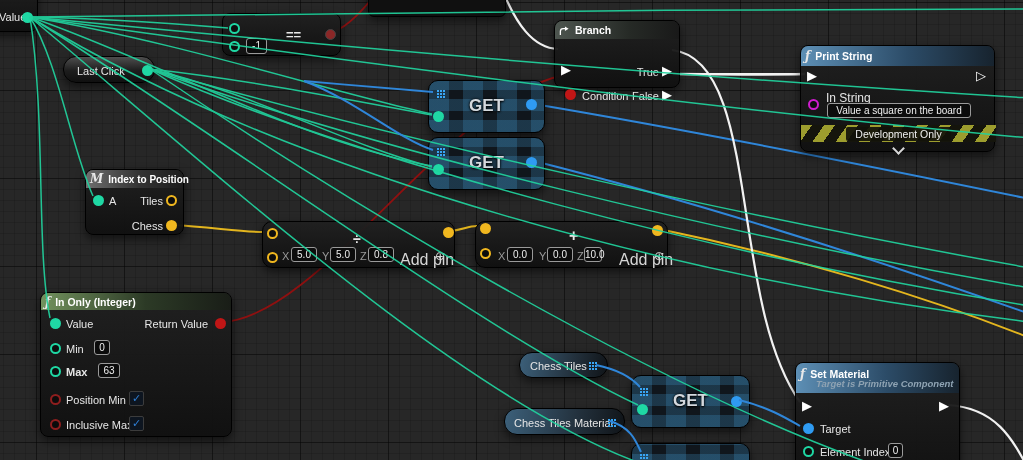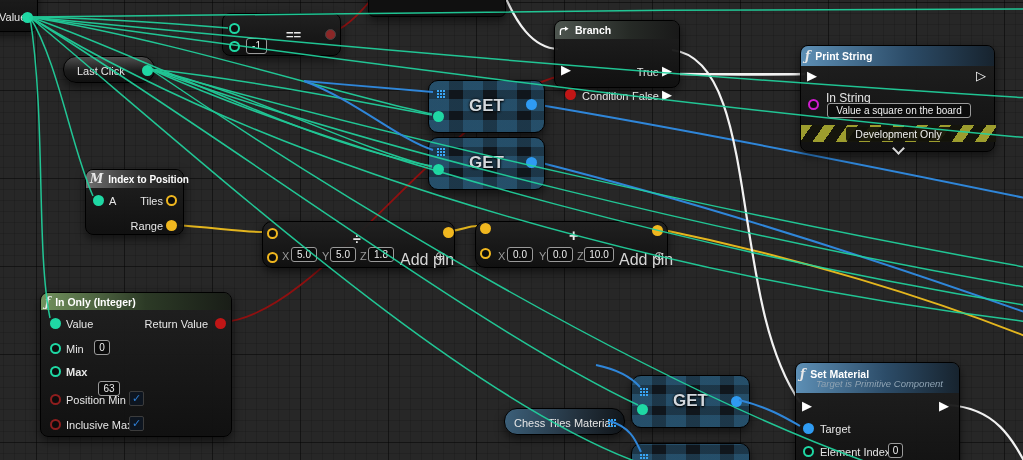--- a/index.html
+++ b/index.html
@@ -22,21 +22,21 @@
   #wires-above{z-index:3}
   .capsule{border-radius:13px;background:linear-gradient(180deg,#4e4e4e,#1d1d1d 55%,#101010);}
   .capsule.bluish{background:linear-gradient(100deg,#3c607a,#23313d 60%,#101418);}
   .hdr{position:absolute;left:0;top:0;right:0;height:18px;border-radius:7px 7px 0 0;display:flex;align-items:center;gap:5px;
     padding:0 4px;font-size:10.5px;font-weight:bold;color:#fff;white-space:nowrap;}
   .hdr-blue{background:linear-gradient(90deg,#5d8fb5,#2c4c68 55%,#17232e);}
   .hdr-green{background:linear-gradient(90deg,#72925e,#2c3a26 55%,#191d17);}
   .hdr-gray{background:linear-gradient(90deg,#6e6e6e,#333 55%,#1d1d1d);}
   .hdr-branch{background:linear-gradient(90deg,#4d554f,#262a26 60%,#191919);}
   .plabel{position:absolute;font-size:11px;color:#e6e6e6;white-space:nowrap;line-height:12px;}
-  .sub{font-style:italic;color:#8fa3b3;font-weight:normal;}
+  .sub{font-style:italic;color:#8fa3b3;font-weight:bold;}
   .cpin{position:absolute;width:11px;height:11px;border-radius:50%;box-sizing:border-box;}
   .cpin.ring{border:2.5px solid;background:rgba(8,8,8,.65);}
   .epin{position:absolute;font-family:"DejaVu Sans",sans-serif;font-size:13px;line-height:13px;color:#fff;}
   .field{position:absolute;background:#0c0c0c;border:1px solid #9a9a9a;border-radius:3px;color:#eee;
     font-size:10px;line-height:13px;text-align:center;box-sizing:border-box;}
   .gicon{position:absolute;width:2px;height:2px;}
   .getbox{background-color:#10161c;background-image:
     repeating-linear-gradient(90deg, rgba(64,148,200,.26) 0 20px, rgba(64,148,200,0) 20px 34px),
     repeating-linear-gradient(0deg, rgba(64,148,200,.26) 0 12px, rgba(64,148,200,0) 12px 21px);
     border-radius:10px;}
@@ -142,77 +142,81 @@
 
   <div class="node" style="left:85px;top:169px;width:99px;height:66px;">
     <div class="hdr hdr-gray">
       <span class="ficon">M</span>
       <span style="font-size:10px;">Index to Position</span>
     </div>
     <span class="cpin" style="left:7px;top:25px;background:#1fd8a4;"></span>
     <span class="plabel" style="left:23px;top:25px;">A</span>
     <span class="plabel" style="right:20px;top:25px;">Tiles</span>
     <span class="cpin ring" style="left:80px;top:25px;border-color:#f0b71f;"></span>
-    <span class="plabel" style="right:20px;top:50px;">Range</span>
+    <span class="plabel" style="right:20px;top:50px;">Chess</span>
     <span class="cpin" style="left:80px;top:50px;background:#f0b71f;"></span>
   </div>
 
   <div class="node" style="left:262px;top:221px;width:193px;height:47px;border-radius:10px;">
     <span class="cpin ring" style="left:4px;top:6px;border-color:#f0b71f;"></span>
     <span class="cpin ring" style="left:4px;top:30px;border-color:#f0b71f;"></span>
     <span class="cpin" style="left:180px;top:5px;background:#f0b71f;"></span>
     <span class="plabel" style="left:19px;top:28px;color:#9a9a9a;">X</span>
     <span class="field" style="left:28px;top:25px;width:26px;height:15px;">5.0</span>
     <span class="plabel" style="left:59px;top:28px;color:#9a9a9a;">Y</span>
     <span class="field" style="left:67px;top:25px;width:26px;height:15px;">5.0</span>
     <span class="opglyph" style="left:90px;top:9px;font-size:14px;">÷</span>
     <span class="plabel" style="left:97px;top:28px;color:#9a9a9a;">Z</span>
-    <span class="field" style="left:105px;top:25px;width:26px;height:15px;">1.8</span>
+    <span class="field" style="left:105px;top:25px;width:26px;height:15px;">0.8</span>
     <span class="addpin" style="left:137px;top:29px;">Add pin</span>
     <span class="addpin" style="left:172px;top:27px;font-size:12px;font-family:'DejaVu Sans',sans-serif;">⊕</span>
   </div>
 
   <div class="node" style="left:475px;top:221px;width:193px;height:47px;border-radius:10px;">
     <span class="cpin" style="left:4px;top:1px;background:#f0b71f;"></span>
     <span class="cpin ring" style="left:4px;top:26px;border-color:#f0b71f;"></span>
     <span class="cpin" style="left:176px;top:3px;background:#f0b71f;"></span>
     <span class="plabel" style="left:22px;top:28px;color:#9a9a9a;">X</span>
     <span class="field" style="left:31px;top:25px;width:26px;height:15px;">0.0</span>
     <span class="plabel" style="left:63px;top:28px;color:#9a9a9a;">Y</span>
     <span class="field" style="left:71px;top:25px;width:26px;height:15px;">0.0</span>
     <span class="opglyph" style="left:93px;top:5px;font-size:16px;">+</span>
     <span class="plabel" style="left:101px;top:28px;color:#9a9a9a;">Z</span>
-    <span class="field" style="left:108px;top:25px;width:30px;height:15px;">10.0</span>
+    <span class="field" style="left:108px;top:25px;width:18px;height:15px;">10.0</span>
     <span class="addpin" style="left:143px;top:29px;">Add pin</span>
     <span class="addpin" style="left:178px;top:27px;font-size:12px;font-family:'DejaVu Sans',sans-serif;">⊕</span>
   </div>
 
   <div class="node" style="left:40px;top:292px;width:192px;height:145px;">
     <div class="hdr hdr-green" style="height:17px;">
       <span class="ficon">ƒ</span>
       <span>In Only (Integer)</span>
     </div>
     <span class="cpin" style="left:9px;top:25px;background:#1fd8a4;"></span>
     <span class="plabel" style="left:25px;top:25px;">Value</span>
     <span class="plabel" style="right:23px;top:25px;">Return Value</span>
     <span class="cpin" style="left:174px;top:25px;background:#c01616;"></span>
     <span class="cpin ring" style="left:9px;top:50px;border-color:#1fd8a4;"></span>
     <span class="plabel" style="left:25px;top:50px;">Min</span>
     <span class="field" style="left:53px;top:47px;width:16px;height:15px;">0</span>
     <span class="cpin ring" style="left:9px;top:73px;border-color:#1fd8a4;"></span>
     <span class="plabel" style="left:25px;top:73px;font-weight:bold;">Max</span>
-    <span class="field" style="left:57px;top:88px;width:22px;height:15px;">63</span>
+    <span class="field" style="left:57px;top:70px;width:22px;height:15px;">63</span>
     <span class="cpin ring" style="left:9px;top:101px;border-color:#8f1e1e;"></span>
     <span class="plabel" style="left:25px;top:101px;">Position Min</span>
     <span class="check" style="left:88px;top:98px;">✓</span>
     <span class="cpin ring" style="left:9px;top:126px;border-color:#8f1e1e;"></span>
     <span class="plabel" style="left:25px;top:126px;">Inclusive Max</span>
     <span class="check" style="left:88px;top:123px;">✓</span>
   </div>
 
+  <div class="node capsule bluish" style="left:519px;top:352px;width:89px;height:26px;">
+    <span class="plabel" style="left:10px;top:7px;">Chess Tiles</span>
+    <span class="gicon" style="left:69px;top:9px;background:#39a6f5;box-shadow:3px 0 #39a6f5,6px 0 #39a6f5,0 3px #39a6f5,3px 3px #39a6f5,6px 3px #39a6f5,0 6px #39a6f5,3px 6px #39a6f5,6px 6px #39a6f5;"></span>
+  </div>
 
   <div class="node capsule bluish" style="left:504px;top:408px;width:121px;height:27px;">
     <span class="plabel" style="left:9px;top:8px;">Chess Tiles Material</span>
     <span class="gicon" style="left:103px;top:10px;background:#39a6f5;box-shadow:3px 0 #39a6f5,6px 0 #39a6f5,0 3px #39a6f5,3px 3px #39a6f5,6px 3px #39a6f5,0 6px #39a6f5,3px 6px #39a6f5,6px 6px #39a6f5;"></span>
   </div>
 
   <div class="node getbox" style="left:631px;top:375px;width:119px;height:53px;">
     <span class="getlabel">GET</span>
     <span class="gicon" style="left:8px;top:12px;background:#39a6f5;box-shadow:3px 0 #39a6f5,6px 0 #39a6f5,0 3px #39a6f5,3px 3px #39a6f5,6px 3px #39a6f5,0 6px #39a6f5,3px 6px #39a6f5,6px 6px #39a6f5;"></span>
     <span class="cpin" style="left:5px;top:28px;background:#1fd8a4;"></span>

